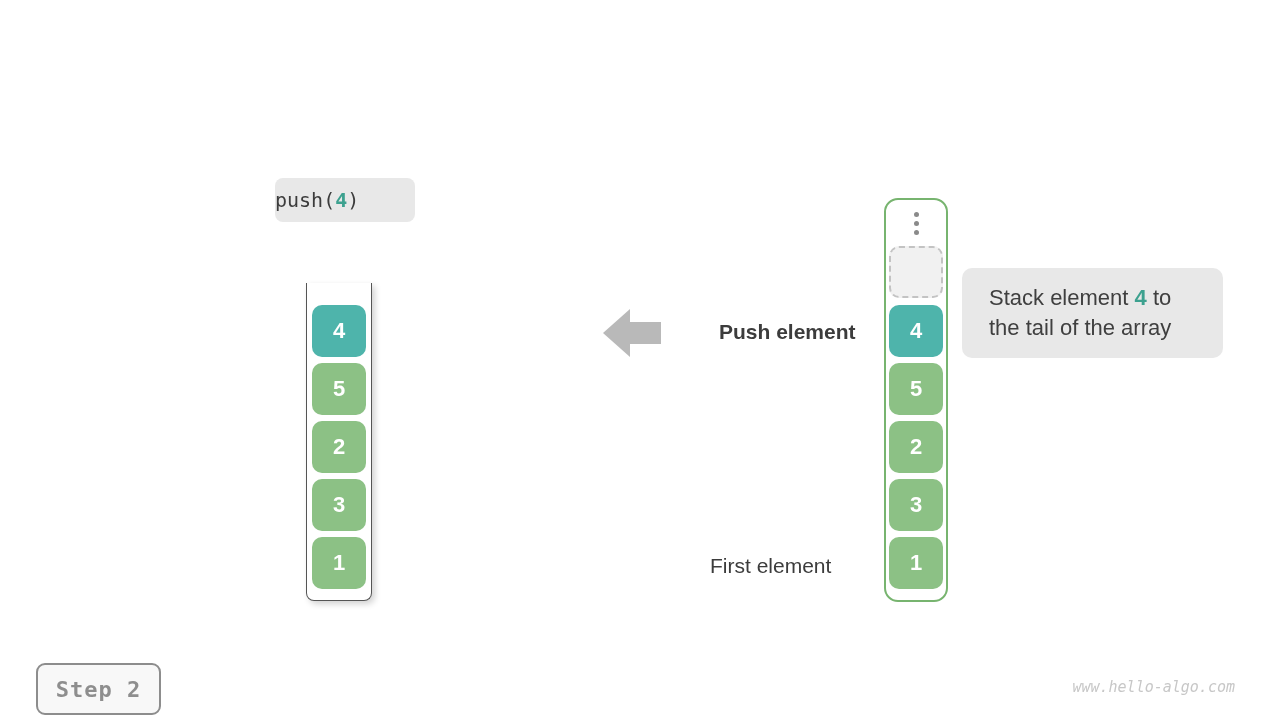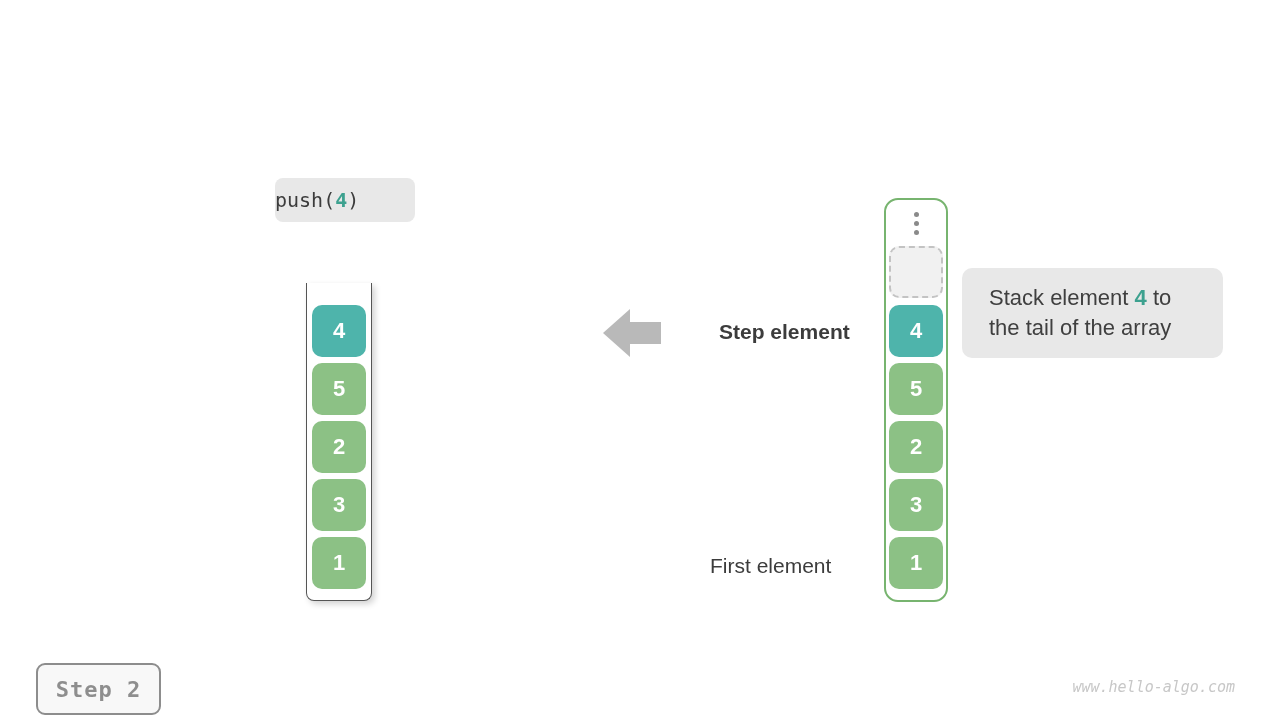--- a/index.html
+++ b/index.html
@@ -185,21 +185,21 @@
     <div class="cell">3</div>
     <div class="cell">1</div>
   </div>
 
   <div class="arrow-wrap">
     <svg width="58" height="48" viewBox="0 0 58 48" aria-hidden="true">
       <polygon points="0,24 27,0 27,13 58,13 58,35 27,35 27,48" fill="var(--arrow-gray)"></polygon>
     </svg>
   </div>
 
-  <div class="label-last">Step element</div>
+  <div class="label-last">Push element</div>
   <div class="label-first">First element</div>
 
   <div class="stack-after">
     <div class="ellipsis">
         <i></i>
         <i></i>
         <i></i>
       </div>
     <div class="cell cell--empty"></div>
     <div class="cell cell--new">4</div>

